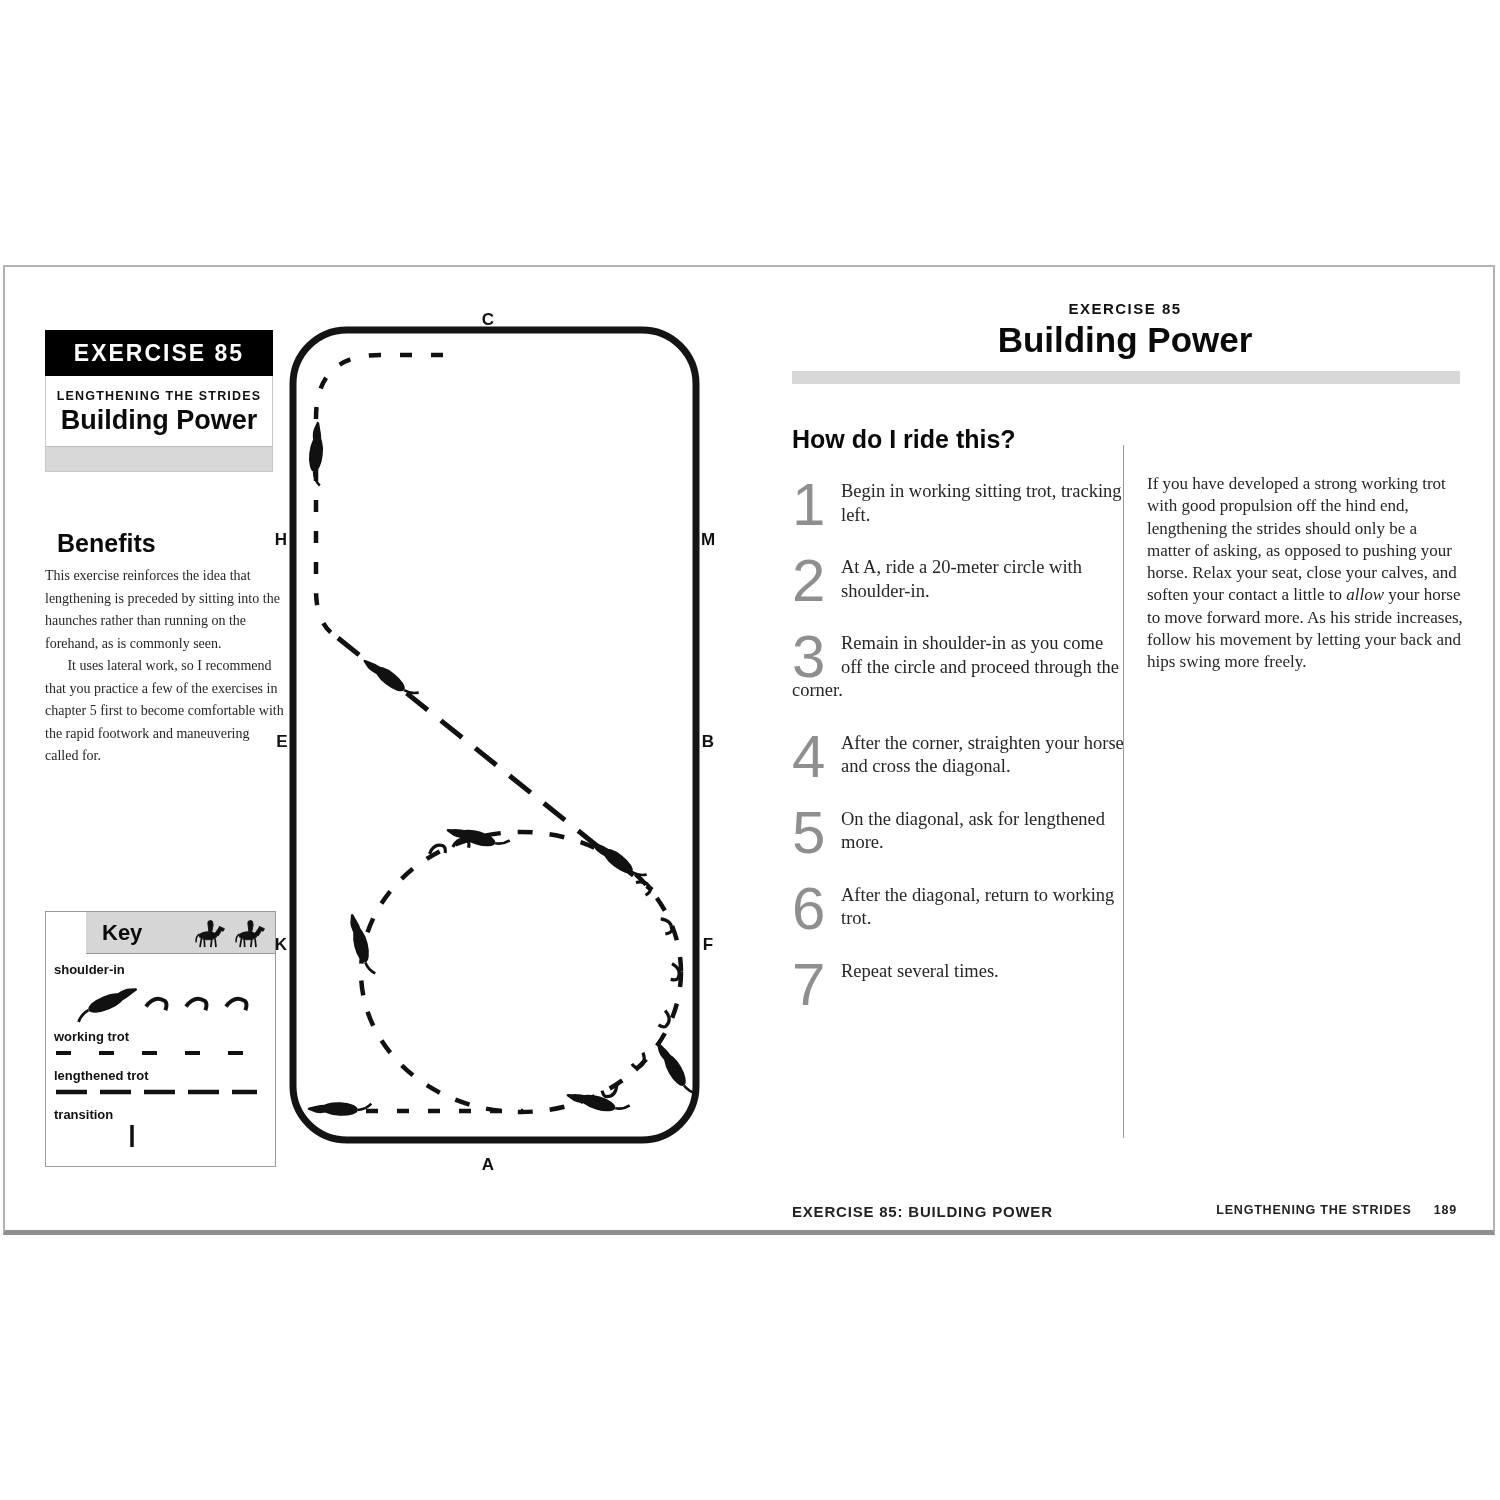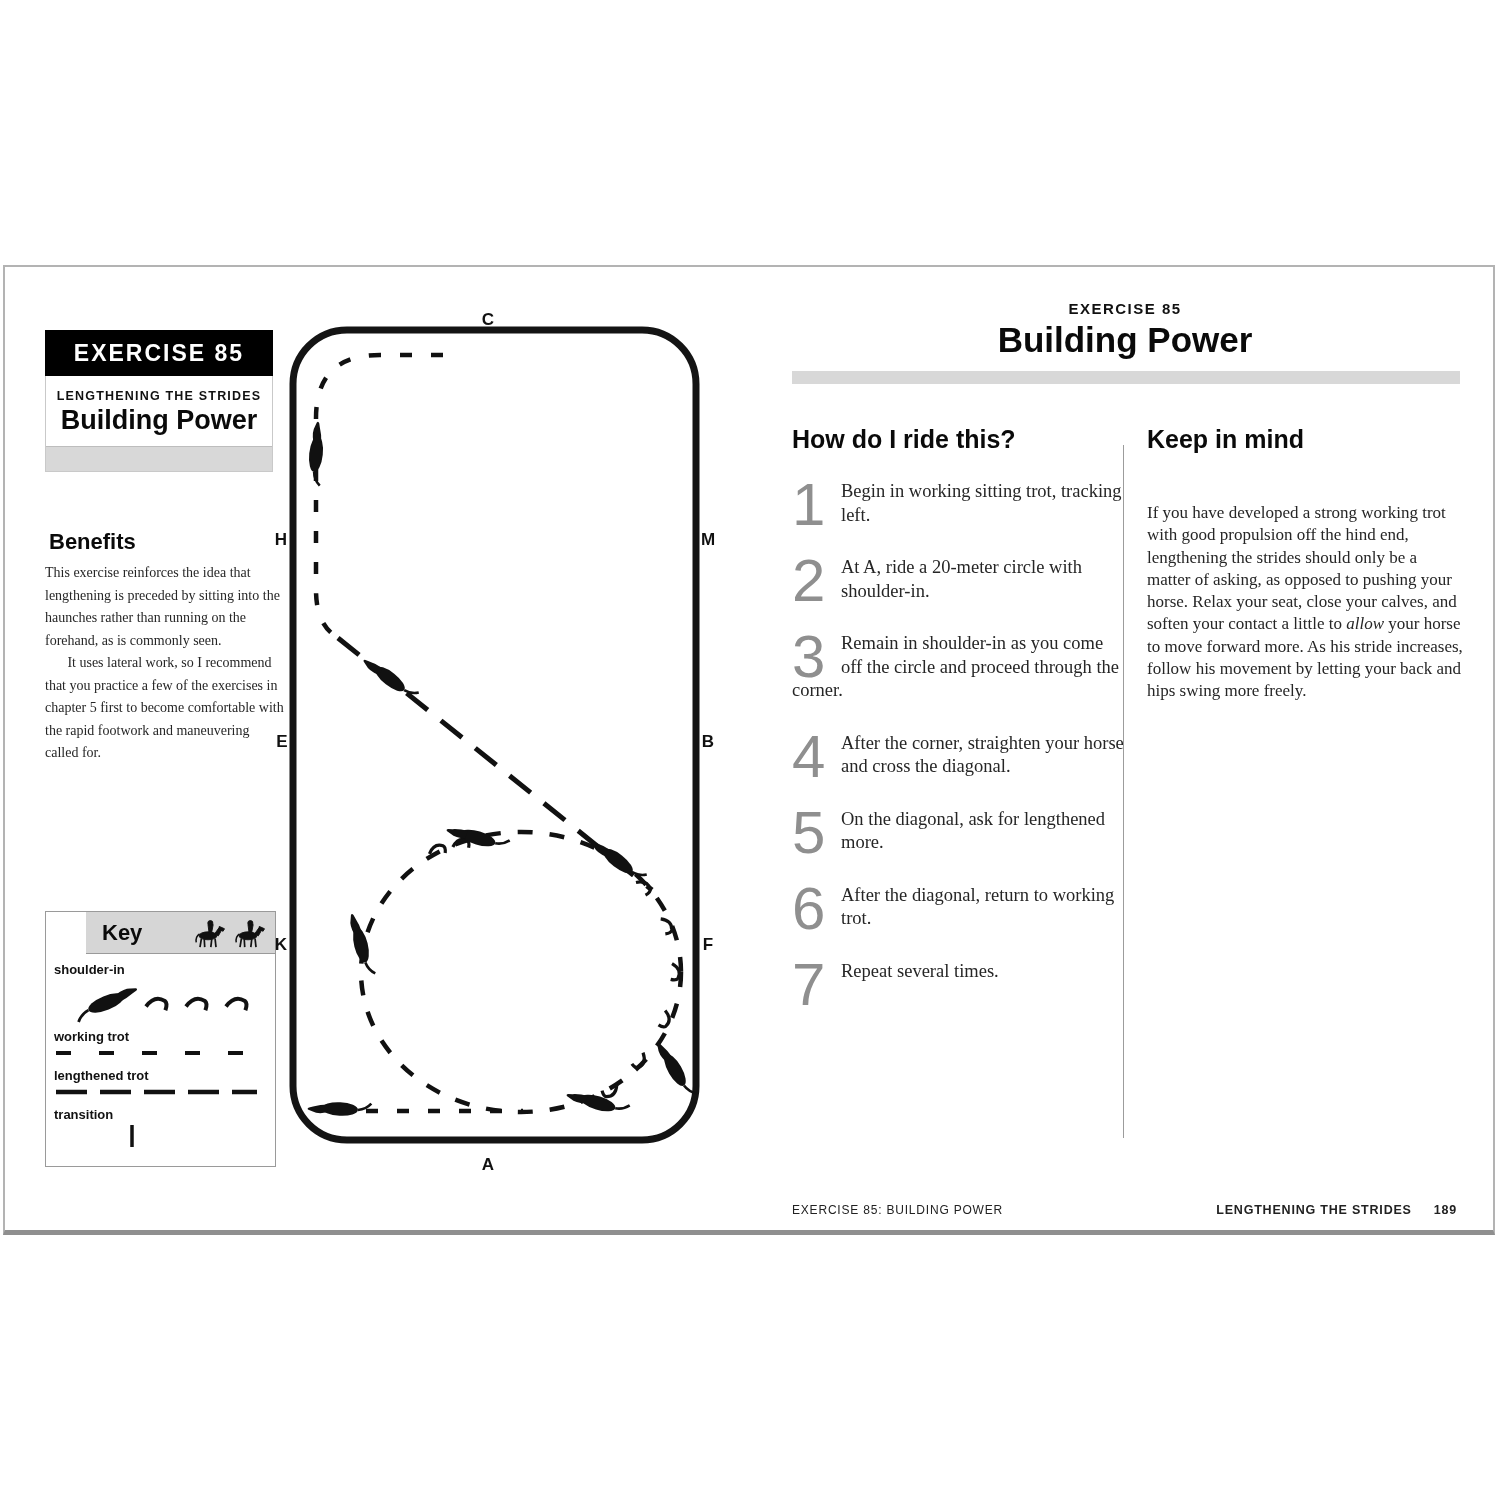--- a/index.html
+++ b/index.html
@@ -14,21 +14,21 @@
   .ex-box-black{background:#000;color:#fff;text-align:center;font-weight:bold;
                 font-size:23px;letter-spacing:2px;padding:10px 0 9px;}
   .ex-box-body{border:1px solid #c9c9c9;border-top:none;background:#fff;}
   .ex-box-cat{text-align:center;font-weight:bold;font-size:12.5px;letter-spacing:1.2px;
               padding:13px 0 2px;color:#111;}
   .ex-box-title{text-align:center;font-weight:bold;font-size:27px;padding:0 0 10px;color:#0a0a0a;}
   .ex-box-graybar{height:24px;background:#d8d8d8;border-top:1px solid #bdbdbd;}
 
   
   .benefits{left:40px;top:262px;width:240px;}
-  .benefits h3{margin:0 4px 7px;font-size:22px;font-weight:bold;color:#0a0a0a;}
+  .benefits h3{margin:0 12px 7px;font-size:25px;font-weight:bold;color:#0a0a0a;}
   .benefits p{margin:0;font-family:"Liberation Serif",serif;font-size:14px;line-height:22.5px;color:#262626;}
   .benefits p.indent{text-indent:1.6em;}
 
   
   .keybox{left:40px;top:644px;width:229px;border:1px solid #9a9a9a;background:#fff;}
   .key-header{background:#d6d6d6;border-bottom:1px solid #9a9a9a;height:41px;
               display:flex;align-items:center;padding:0 10px 0 16px;margin-left:40px;}
   .key-title{font-size:22px;font-weight:bold;color:#0a0a0a;flex:0 0 auto;}
   .key-riders{margin-left:auto;display:flex;gap:6px;}
   .key-body{padding:8px 10px 10px 8px;}
@@ -54,21 +54,21 @@
   .step-text{font-family:"Liberation Serif",serif;font-size:18.5px;line-height:23.5px;color:#262626;}
 
   .divider{left:1118px;top:178px;width:1px;height:693px;background:#9c9c9c;}
 
   .keep-col{left:1142px;top:158px;width:316px;}
   .keep-col .col-h{margin-bottom:4px;}
   .keep-text{font-family:"Liberation Serif",serif;font-size:17px;line-height:22.3px;color:#262626;margin-top:48px;}
   .keep-text em{font-style:italic;}
 
   
-  .footer-left{left:787px;top:936px;font-size:12px;font-weight:normal;letter-spacing:.8px;color:#222;}
+  .footer-left{left:787px;top:936px;font-size:15px;font-weight:bold;letter-spacing:.8px;color:#222;}
   .footer-right{right:36px;top:936px;font-size:12.5px;font-weight:bold;letter-spacing:.8px;color:#222;
                 display:flex;gap:22px;}
 </style>
 </head>
 <body>
 
 <div class="canvas">
   <div class="frame">
 
     <div class="abs ex-box">
@@ -235,21 +235,20 @@
       </div>
       <div class="step">
         <div class="step-num">7</div>
         <div class="step-text">Repeat several times.</div>
       </div>
     </div>
 
     <div class="abs divider"></div>
 
     <div class="abs keep-col">
-      <h3 class="col-h">Keep in mind</h3>
       <p class="keep-text"><span>If you have developed a strong working trot with good propulsion off the hind end, lengthening the strides should only be a matter of asking, as opposed to pushing your horse. Relax your seat, close your calves, and soften your contact a little to </span><em>allow</em><span> your horse to move forward more. As his stride increases, follow his movement by letting your back and hips swing more freely.</span></p>
     </div>
 
     <div class="abs footer-left">EXERCISE 85: BUILDING POWER</div>
     <div class="abs footer-right">
       <span>LENGTHENING THE STRIDES</span>
       <span>189</span>
     </div>
 
   </div>

